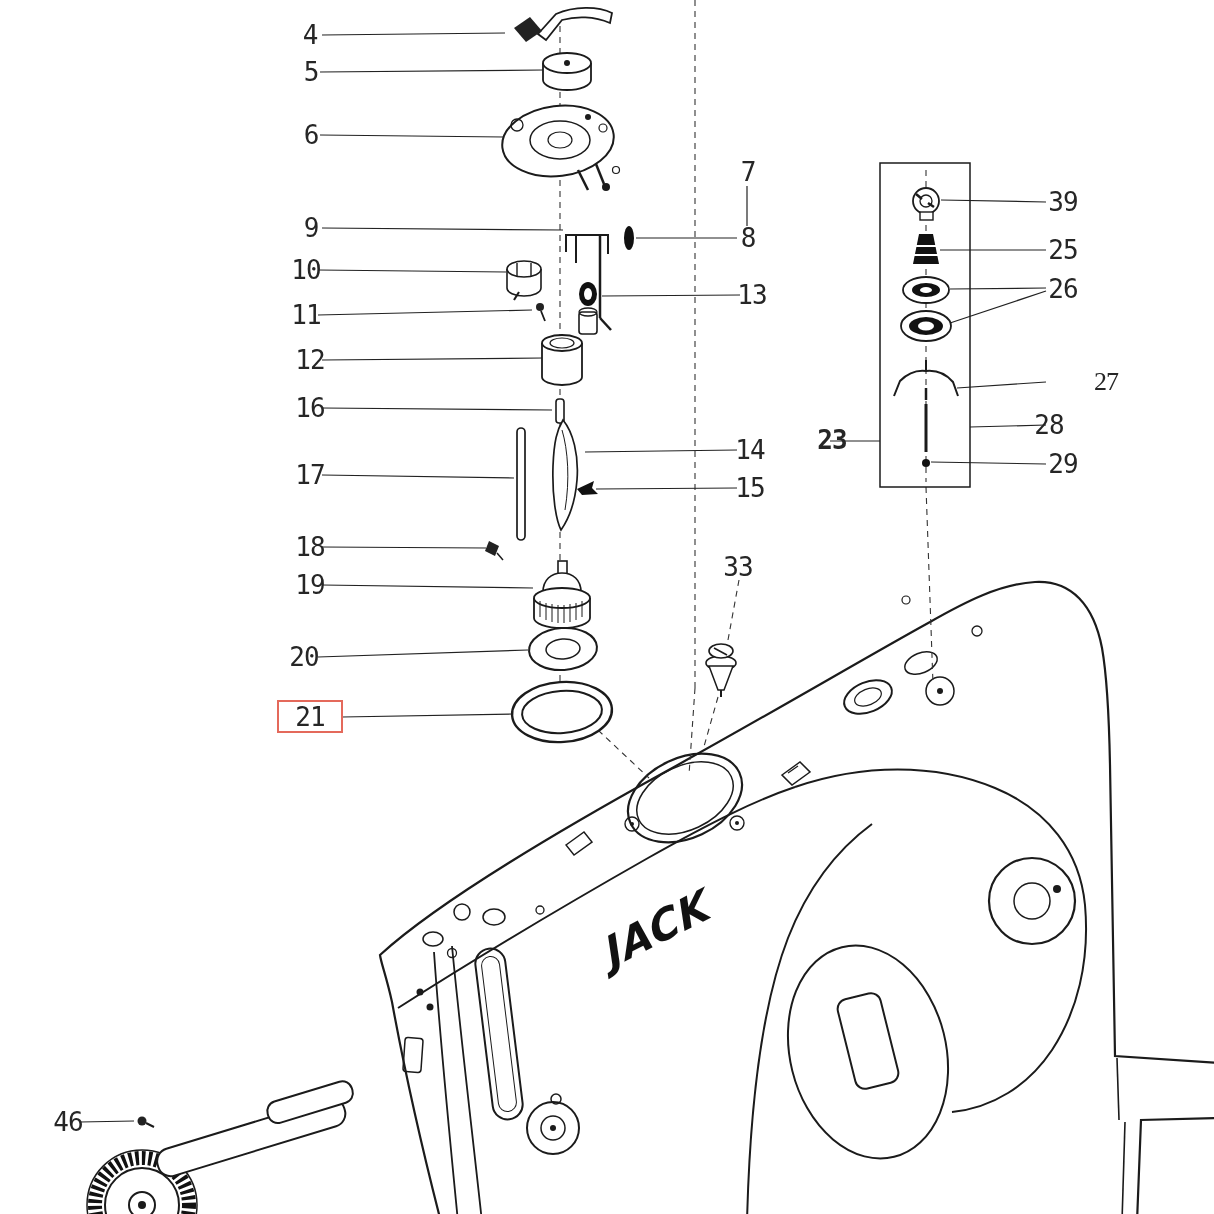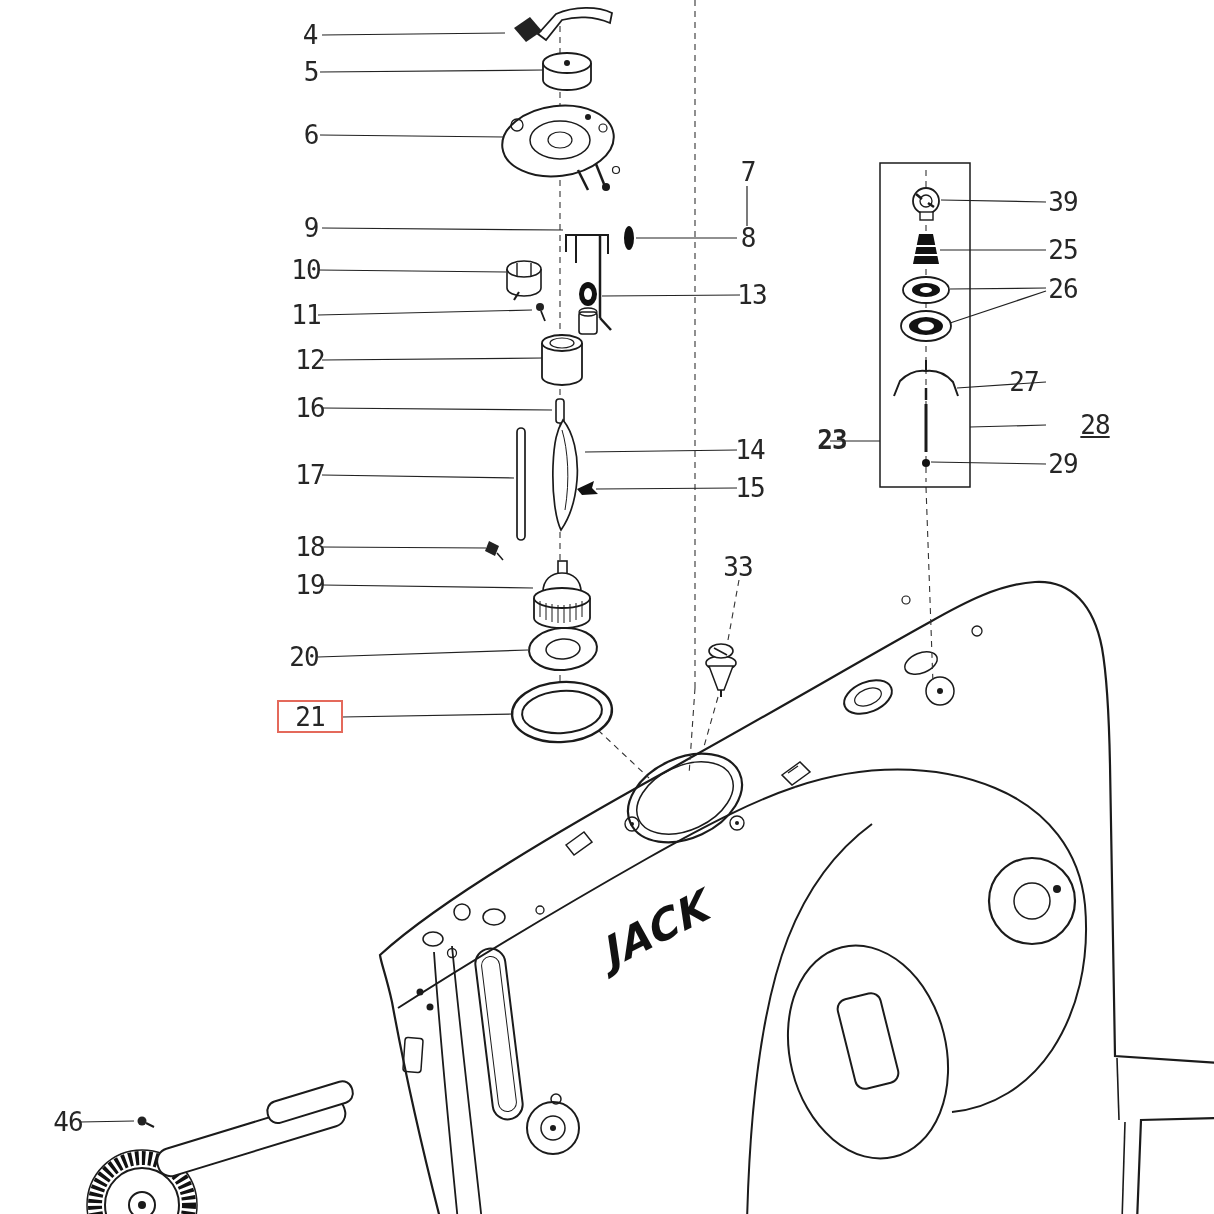--- a/index.html
+++ b/index.html
@@ -321,18 +321,18 @@
   <div class="plabel" style="left:310px; top:475px;">17</div>
   <div class="plabel" style="left:310px; top:547px;">18</div>
   <div class="plabel" style="left:310px; top:585px;">19</div>
   <div class="plabel" style="left:304px; top:657px;">20</div>
   <div class="plabel" style="left:310px; top:717px;">21</div>
   <div class="plabel" style="left:738px; top:567px;">33</div>
   <div class="plabel" style="left:832px; top:440px;font-weight:bold;">23</div>
   <div class="plabel" style="left:1063px; top:202px;">39</div>
   <div class="plabel" style="left:1063px; top:250px;text-align:center;">25</div>
   <div class="plabel" style="left:1063px; top:289px;">26</div>
-  <div class="plabel" style="left:1024px; top:382px;">27</div>
-  <div class="plabel" style="left:1095px; top:425px;text-decoration:underline;">28</div>
+  <div class="plabel" style="left:1106px; top:382px;font-family:Liberation Serif, serif;">27</div>
+  <div class="plabel" style="left:1049px; top:425px;">28</div>
   <div class="plabel" style="left:1063px; top:464px;">29</div>
   <div class="plabel" style="left:68px;  top:1122px;">46</div>
 
 </div>
 
 </body></html>

